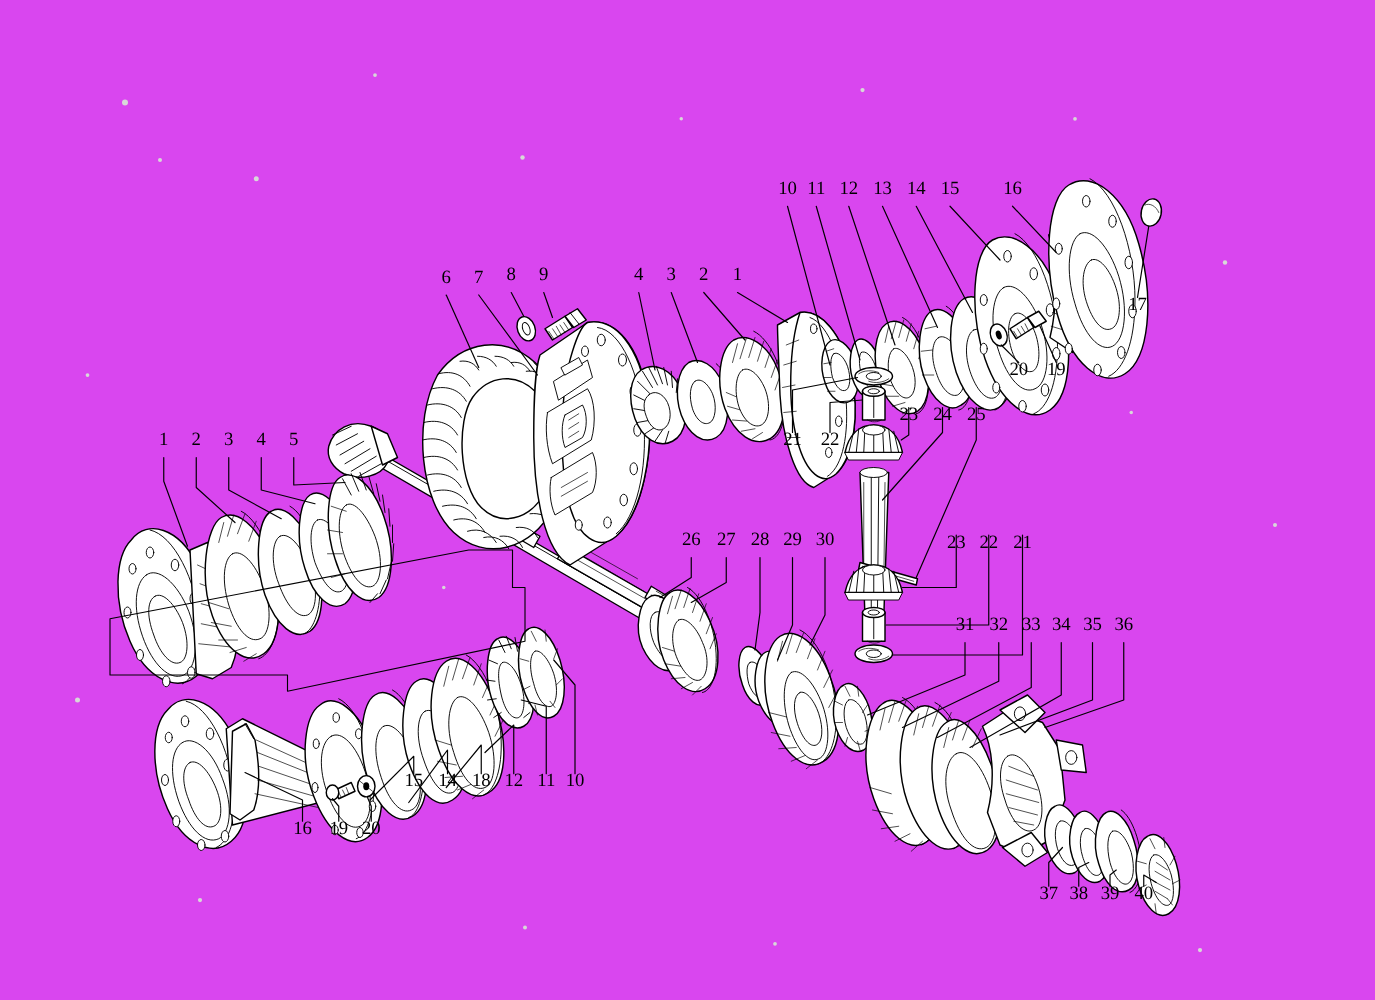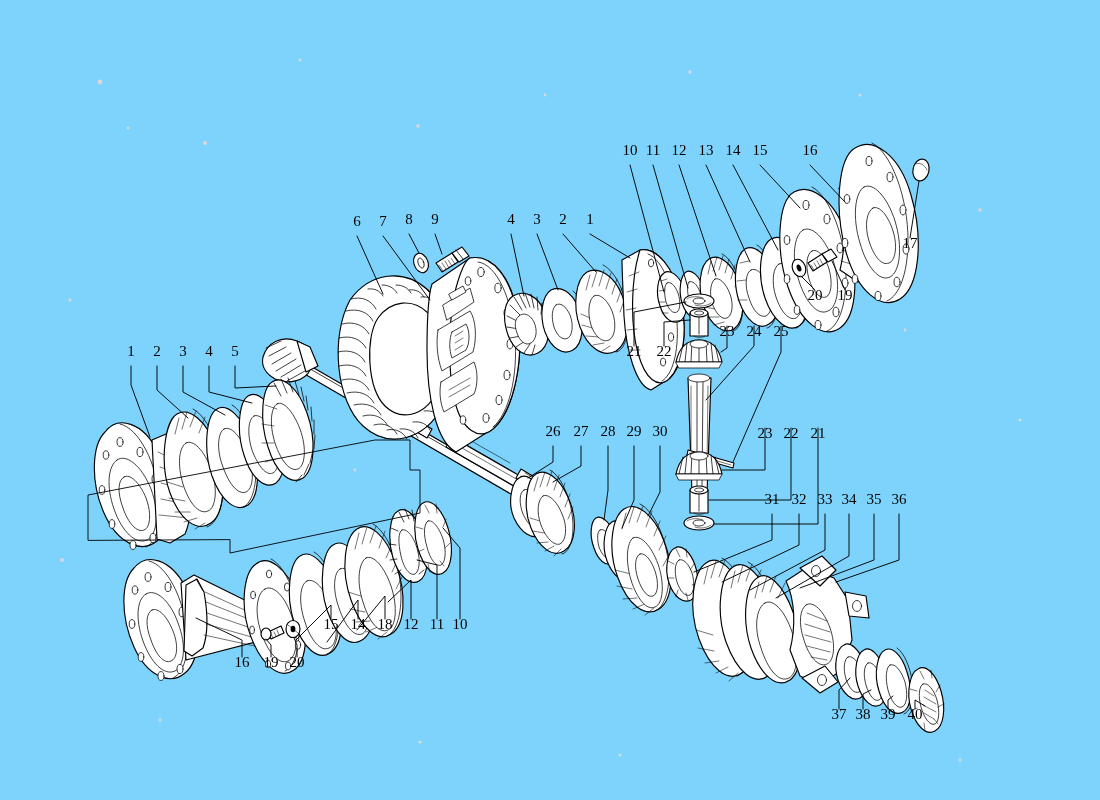--- a/index.html
+++ b/index.html
@@ -12,21 +12,21 @@
     width: 1100px;
     height: 800px;
     font-family: "Liberation Serif", serif;
     overflow: hidden;
     position: relative;
   }
   #diagram-root {
     position: relative;
     width: 1100px;
     height: 800px;
-    background: #7dd3fc;
+    background: #d946ef;
   }
   svg#plate {
     position: absolute;
     top: 0; left: 0;
     width: 1100px;
     height: 800px;
     display: block;
   }
   .callout-num {
     font-family: "Liberation Serif", serif;

